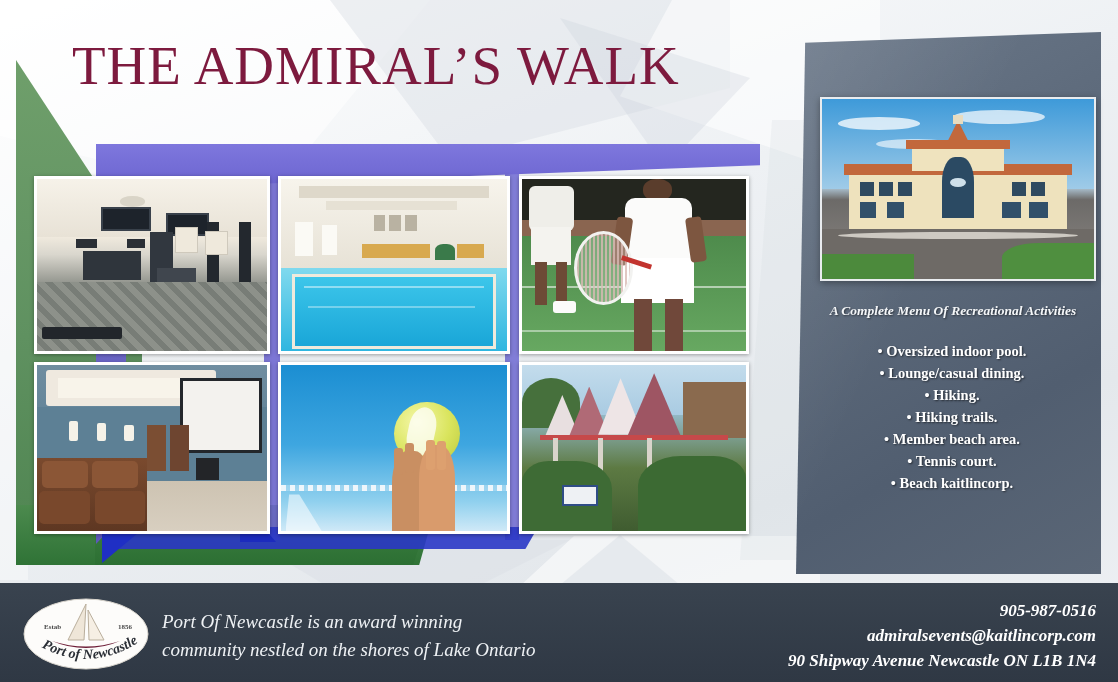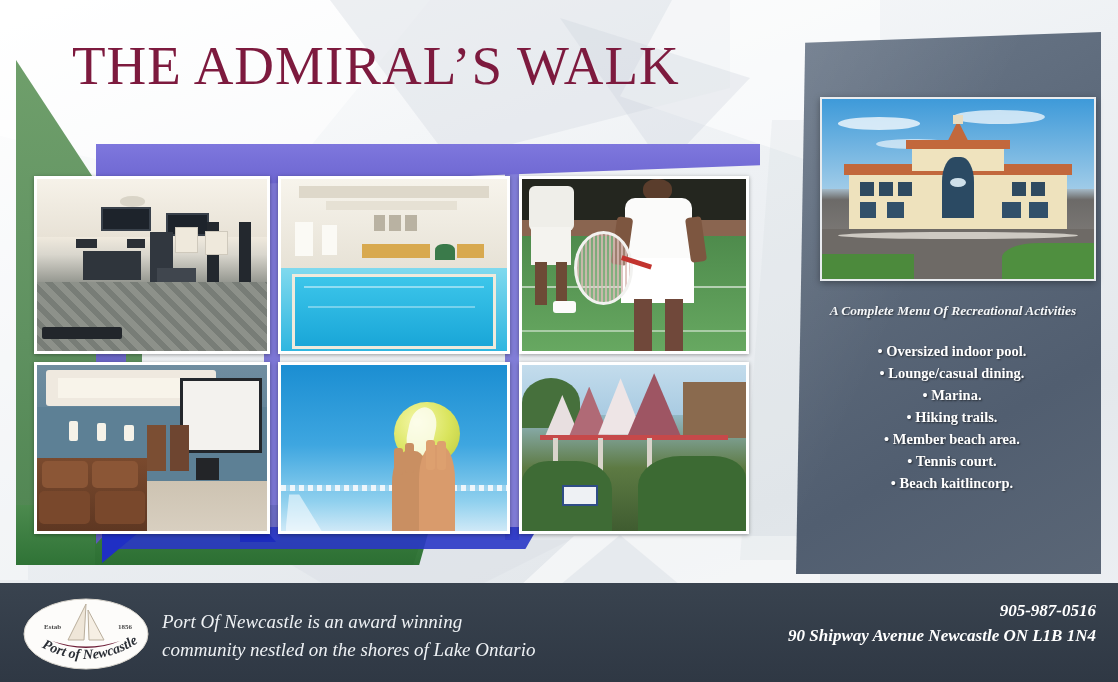--- a/index.html
+++ b/index.html
@@ -290,21 +290,21 @@
       <div style="position:absolute;left:0;top:86%;width:34%;height:14%;background:#4c8a3c;"></div>
       <div style="position:absolute;left:66%;top:80%;width:34%;height:20%;background:#4f8f3f;border-radius:40% 0 0 0;"></div>
       <div style="position:absolute;left:6%;top:74%;width:88%;height:4%;background:#cdc9c2;border-radius:50%;"></div>
     </div>
   </div>
 
   <div class="menu-head">A Complete Menu Of  Recreational Activities</div>
   <div class="menu-list">
     <div class="menu-item">• Oversized indoor pool.</div>
     <div class="menu-item">• Lounge/casual dining.</div>
-    <div class="menu-item">• Marina.</div>
+    <div class="menu-item">• Hiking.</div>
     <div class="menu-item">• Hiking trails.</div>
     <div class="menu-item">• Member beach area.</div>
     <div class="menu-item">• Tennis court.</div>
     <div class="menu-item">• Beach kaitlincorp.</div>
   </div>
 
   <div class="footer"></div>
 
   <div class="logo">
     <svg viewBox="0 0 128 76" width="128" height="76">
@@ -321,16 +321,17 @@
     </svg>
   </div>
 
   <div class="tagline">
     <div>Port Of Newcastle is an award winning</div>
     <div>community nestled on the shores of Lake Ontario</div>
   </div>
 
   <div class="contact">
     <div>905-987-0516</div>
+    <div>admiralsevents@kaitlincorp.com</div>
     <div>90 Shipway Avenue Newcastle ON L1B 1N4</div>
   </div>
 
 </div>
 
 </body></html>

